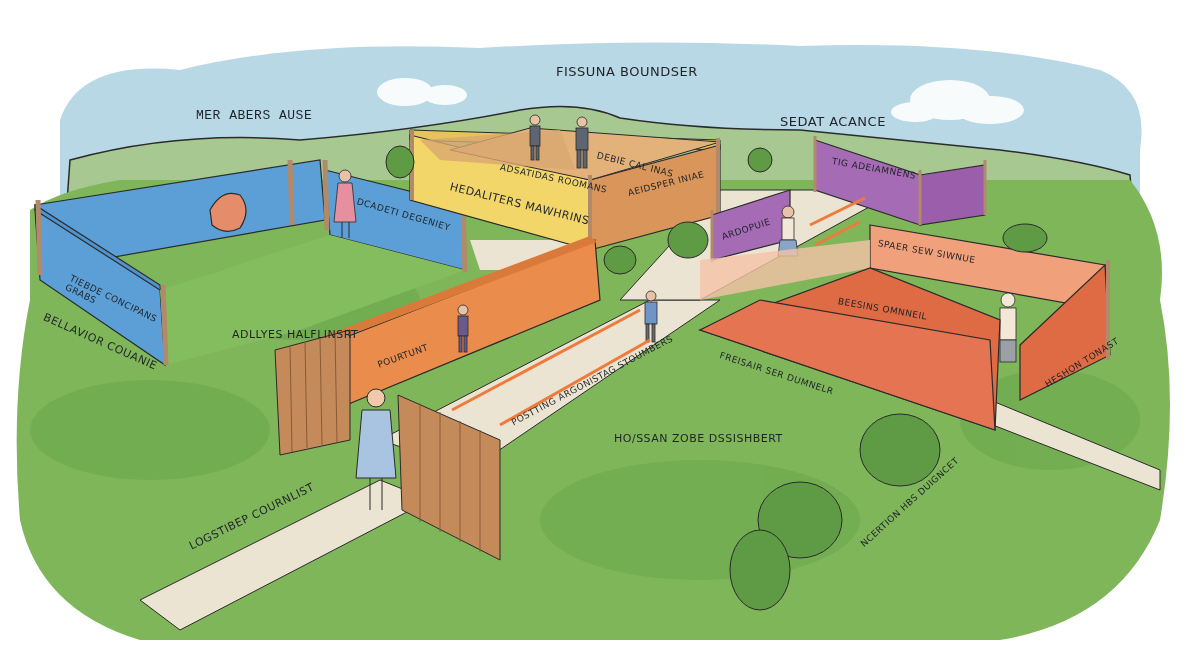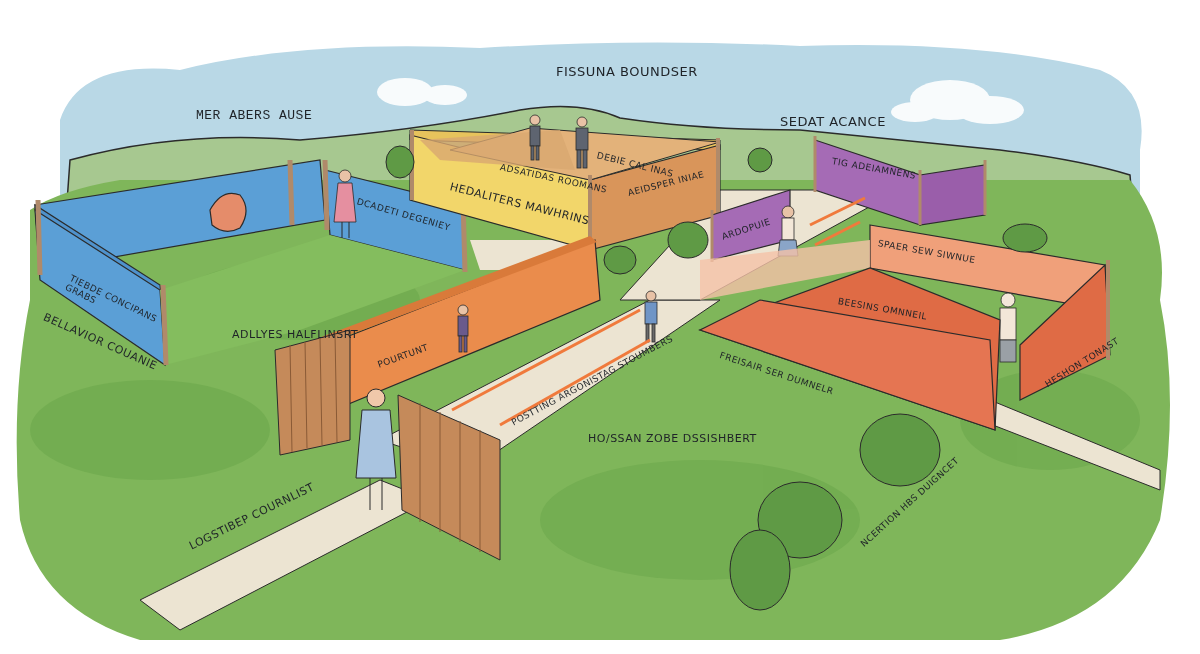--- a/index.html
+++ b/index.html
@@ -198,15 +198,15 @@
 
 <div class="lbl sm" style="left:832px;top:156px;transform:rotate(10deg);">TIG ADEIAMNENS</div>
 <div class="lbl sm" style="left:722px;top:232px;transform:rotate(-18deg);">ARDOPUIE</div>
 <div class="lbl sm" style="left:878px;top:238px;transform:rotate(10deg);">SPAER SEW SIWNUE</div>
 <div class="lbl sm" style="left:838px;top:296px;transform:rotate(10deg);">BEESINS OMNNEIL</div>
 <div class="lbl sm" style="left:378px;top:360px;transform:rotate(-20deg);">POURTUNT</div>
 
 <div class="lbl sm" style="left:1046px;top:380px;transform:rotate(-32deg);">HESHON TONAST</div>
 <div class="lbl sm" style="left:720px;top:350px;transform:rotate(18deg);">FREISAIR SER DUMNELR</div>
 <div class="lbl sm" style="left:512px;top:418px;transform:rotate(-28deg);">POSTTING ARGONISTAG STOUMBERS</div>
-<div class="lbl md" style="left:588px;top:432px;">HO/SSAN ZOBE DSSISHBERT</div>
+<div class="lbl md" style="left:614px;top:432px;">HO/SSAN ZOBE DSSISHBERT</div>
 <div class="lbl sm" style="left:862px;top:540px;transform:rotate(-42deg);">NCERTION HBS DUIGNCET</div>
 <div class="lbl md" style="left:190px;top:540px;transform:rotate(-26deg);">LOGSTIBEP COURNLIST</div>
 
 </body></html>

